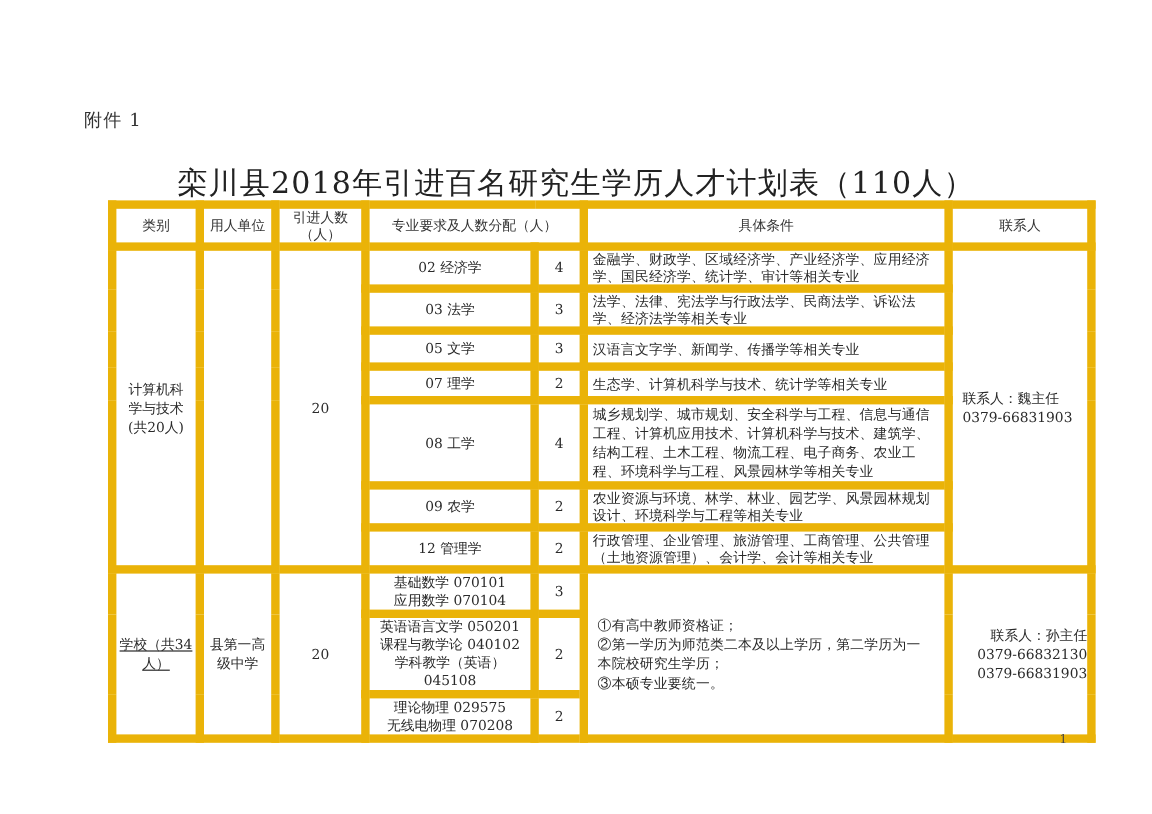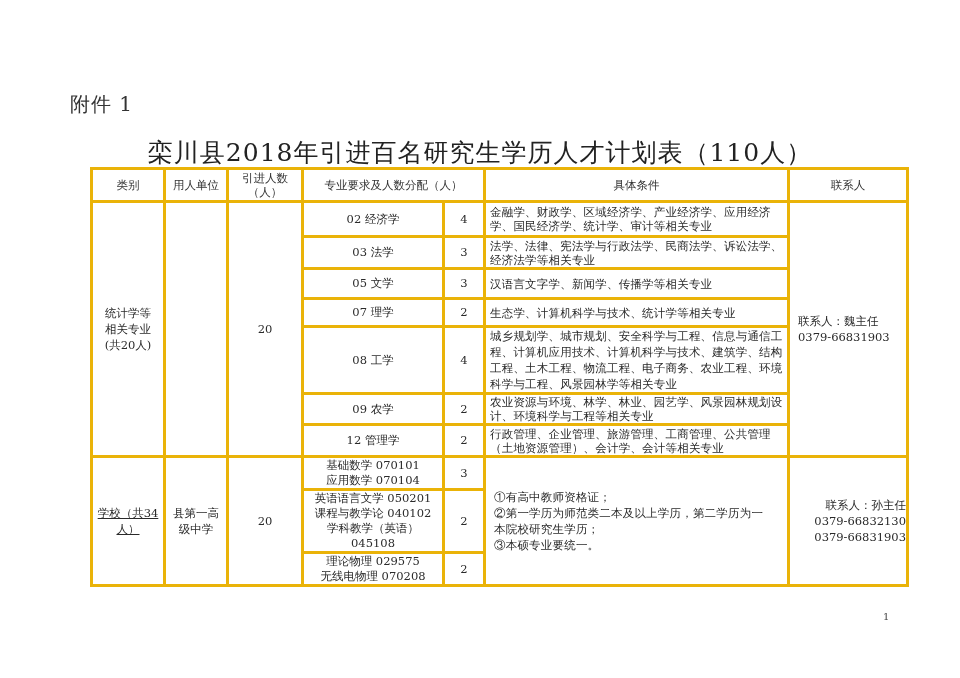--- a/index.html
+++ b/index.html
@@ -1,20 +1,20 @@
 <!DOCTYPE html>
 <html><head>
 <meta charset="utf-8">
 <style>
   html,body{margin:0;padding:0;background:#ffffff;}
   body{width:960px;height:678px;position:relative;overflow:hidden;font-family:"DejaVu Serif","Liberation Serif",serif;color:#2a2a2a;}
-  .annex{position:absolute;left:70px;top:91px;font-size:20px;letter-spacing:1px;color:#333;}
+  .annex{position:absolute;left:70px;top:91px;font-size:15px;letter-spacing:1px;color:#333;}
   .title{position:absolute;left:0;width:960px;top:136px;text-align:center;font-size:25px;letter-spacing:1px;color:#222;}
   table{position:absolute;left:90px;top:167px;border-collapse:collapse;table-layout:fixed;}
-  td,th{border:3px solid #eab308;padding:0;text-align:center;vertical-align:middle;font-size:11.5px;line-height:15px;}
+  td,th{border:7px solid #eab308;padding:0;text-align:center;vertical-align:middle;font-size:11.5px;line-height:15px;}
   th{font-family:"DejaVu Sans","Liberation Sans",sans-serif;font-weight:normal;font-size:11.5px;color:#333;}
   td.cond{text-align:left;padding:0 4px;font-size:11.5px;line-height:14px;letter-spacing:0.2px;}
   td.major-multi{text-align:center;padding:0 6px;line-height:15px;}
   .outer{border:1.5px solid #444;}
   .page-num{position:absolute;left:883px;top:611px;font-size:10px;color:#444;}
   .line{display:block;}
 </style>
 </head>
 <body>
 
@@ -38,21 +38,21 @@
     <th style="line-height:14px">
           <span style="display:block;width:58px;margin:0 auto;">引进人数（人）</span>
         </th>
     <th colspan="2">专业要求及人数分配（人）</th>
     <th>具体条件</th>
     <th>联系人</th>
   </tr>
 
   <tr style="height:35px">
     <td rowspan="7">
-          <span style="display:block;width:52px;margin:0 auto;line-height:16px;">统计学等相关专业(共20人)</span>
+          <span style="display:block;width:52px;margin:0 auto;line-height:16px;">计算机科学与技术(共20人)</span>
         </td>
     <td rowspan="7"></td>
     <td rowspan="7">20</td>
     <td>02 经济学</td>
     <td>4</td>
     <td class="cond">金融学、财政学、区域经济学、产业经济学、应用经济学、国民经济学、统计学、审计等相关专业</td>
     <td rowspan="7" style="text-align:left;padding-left:8px;line-height:16px;white-space:pre-line;margin-top:18px;">联系人：魏主任
 0379-66831903</td>
   </tr>
   <tr style="height:32px">

